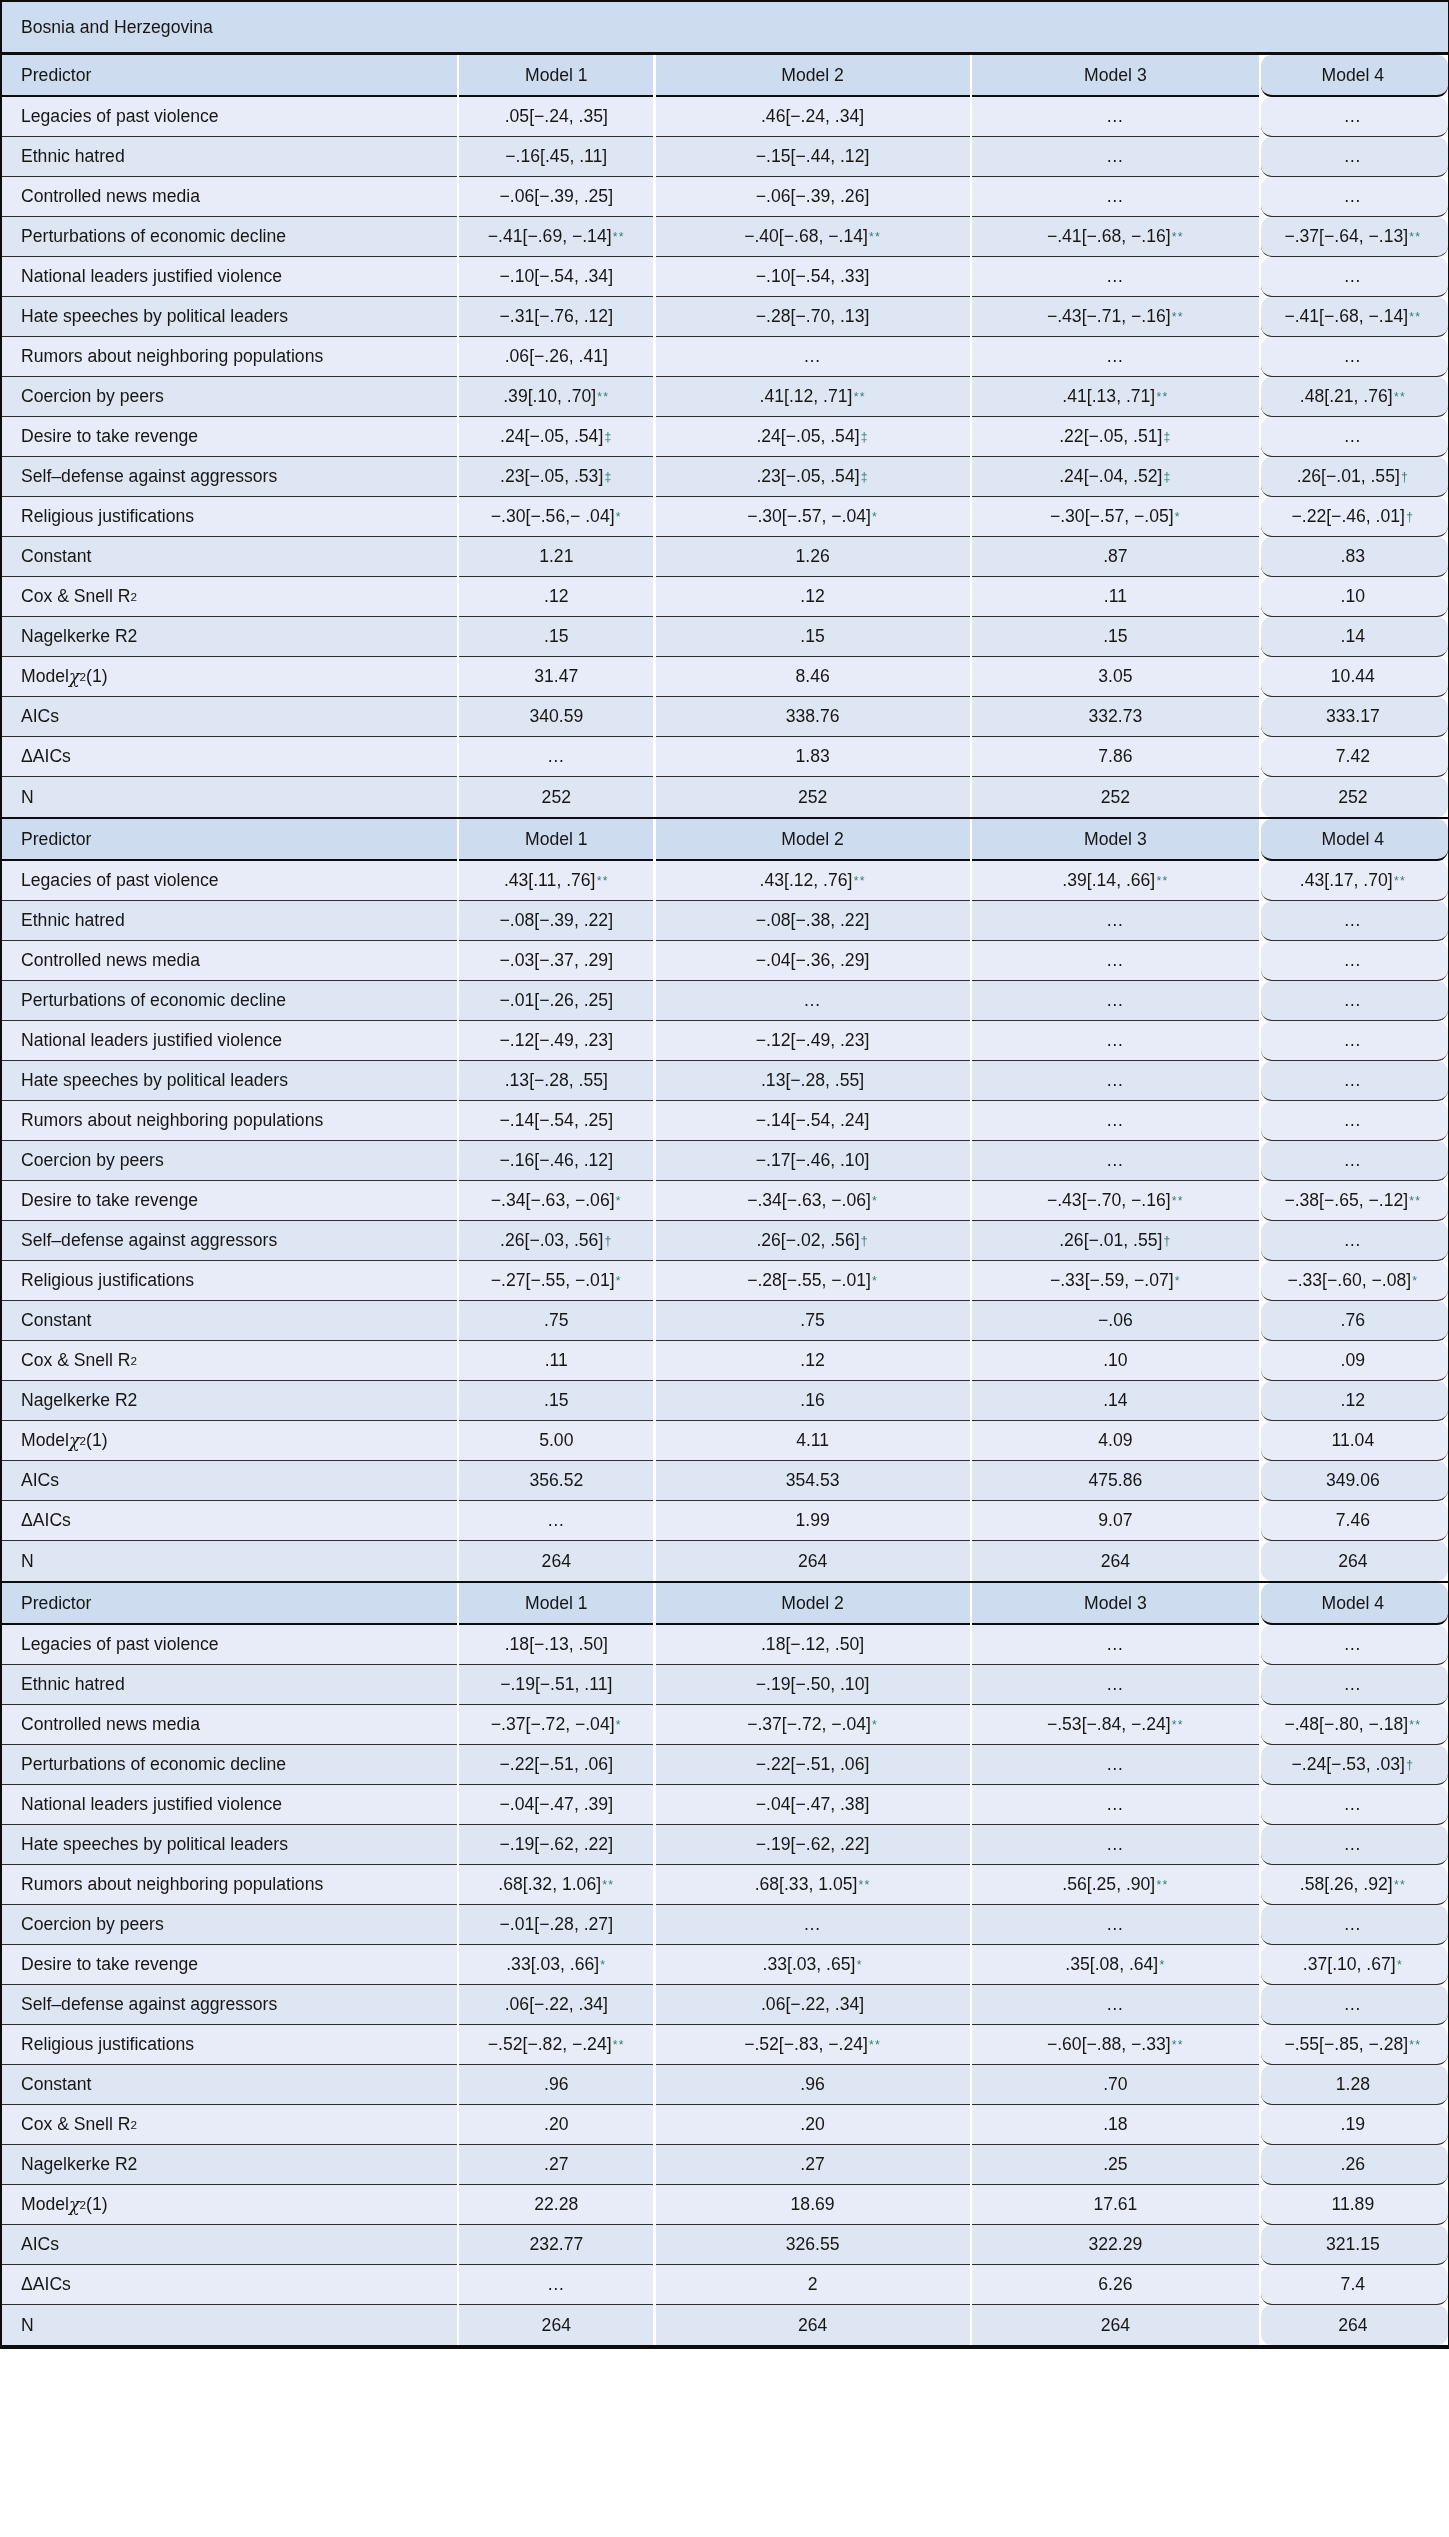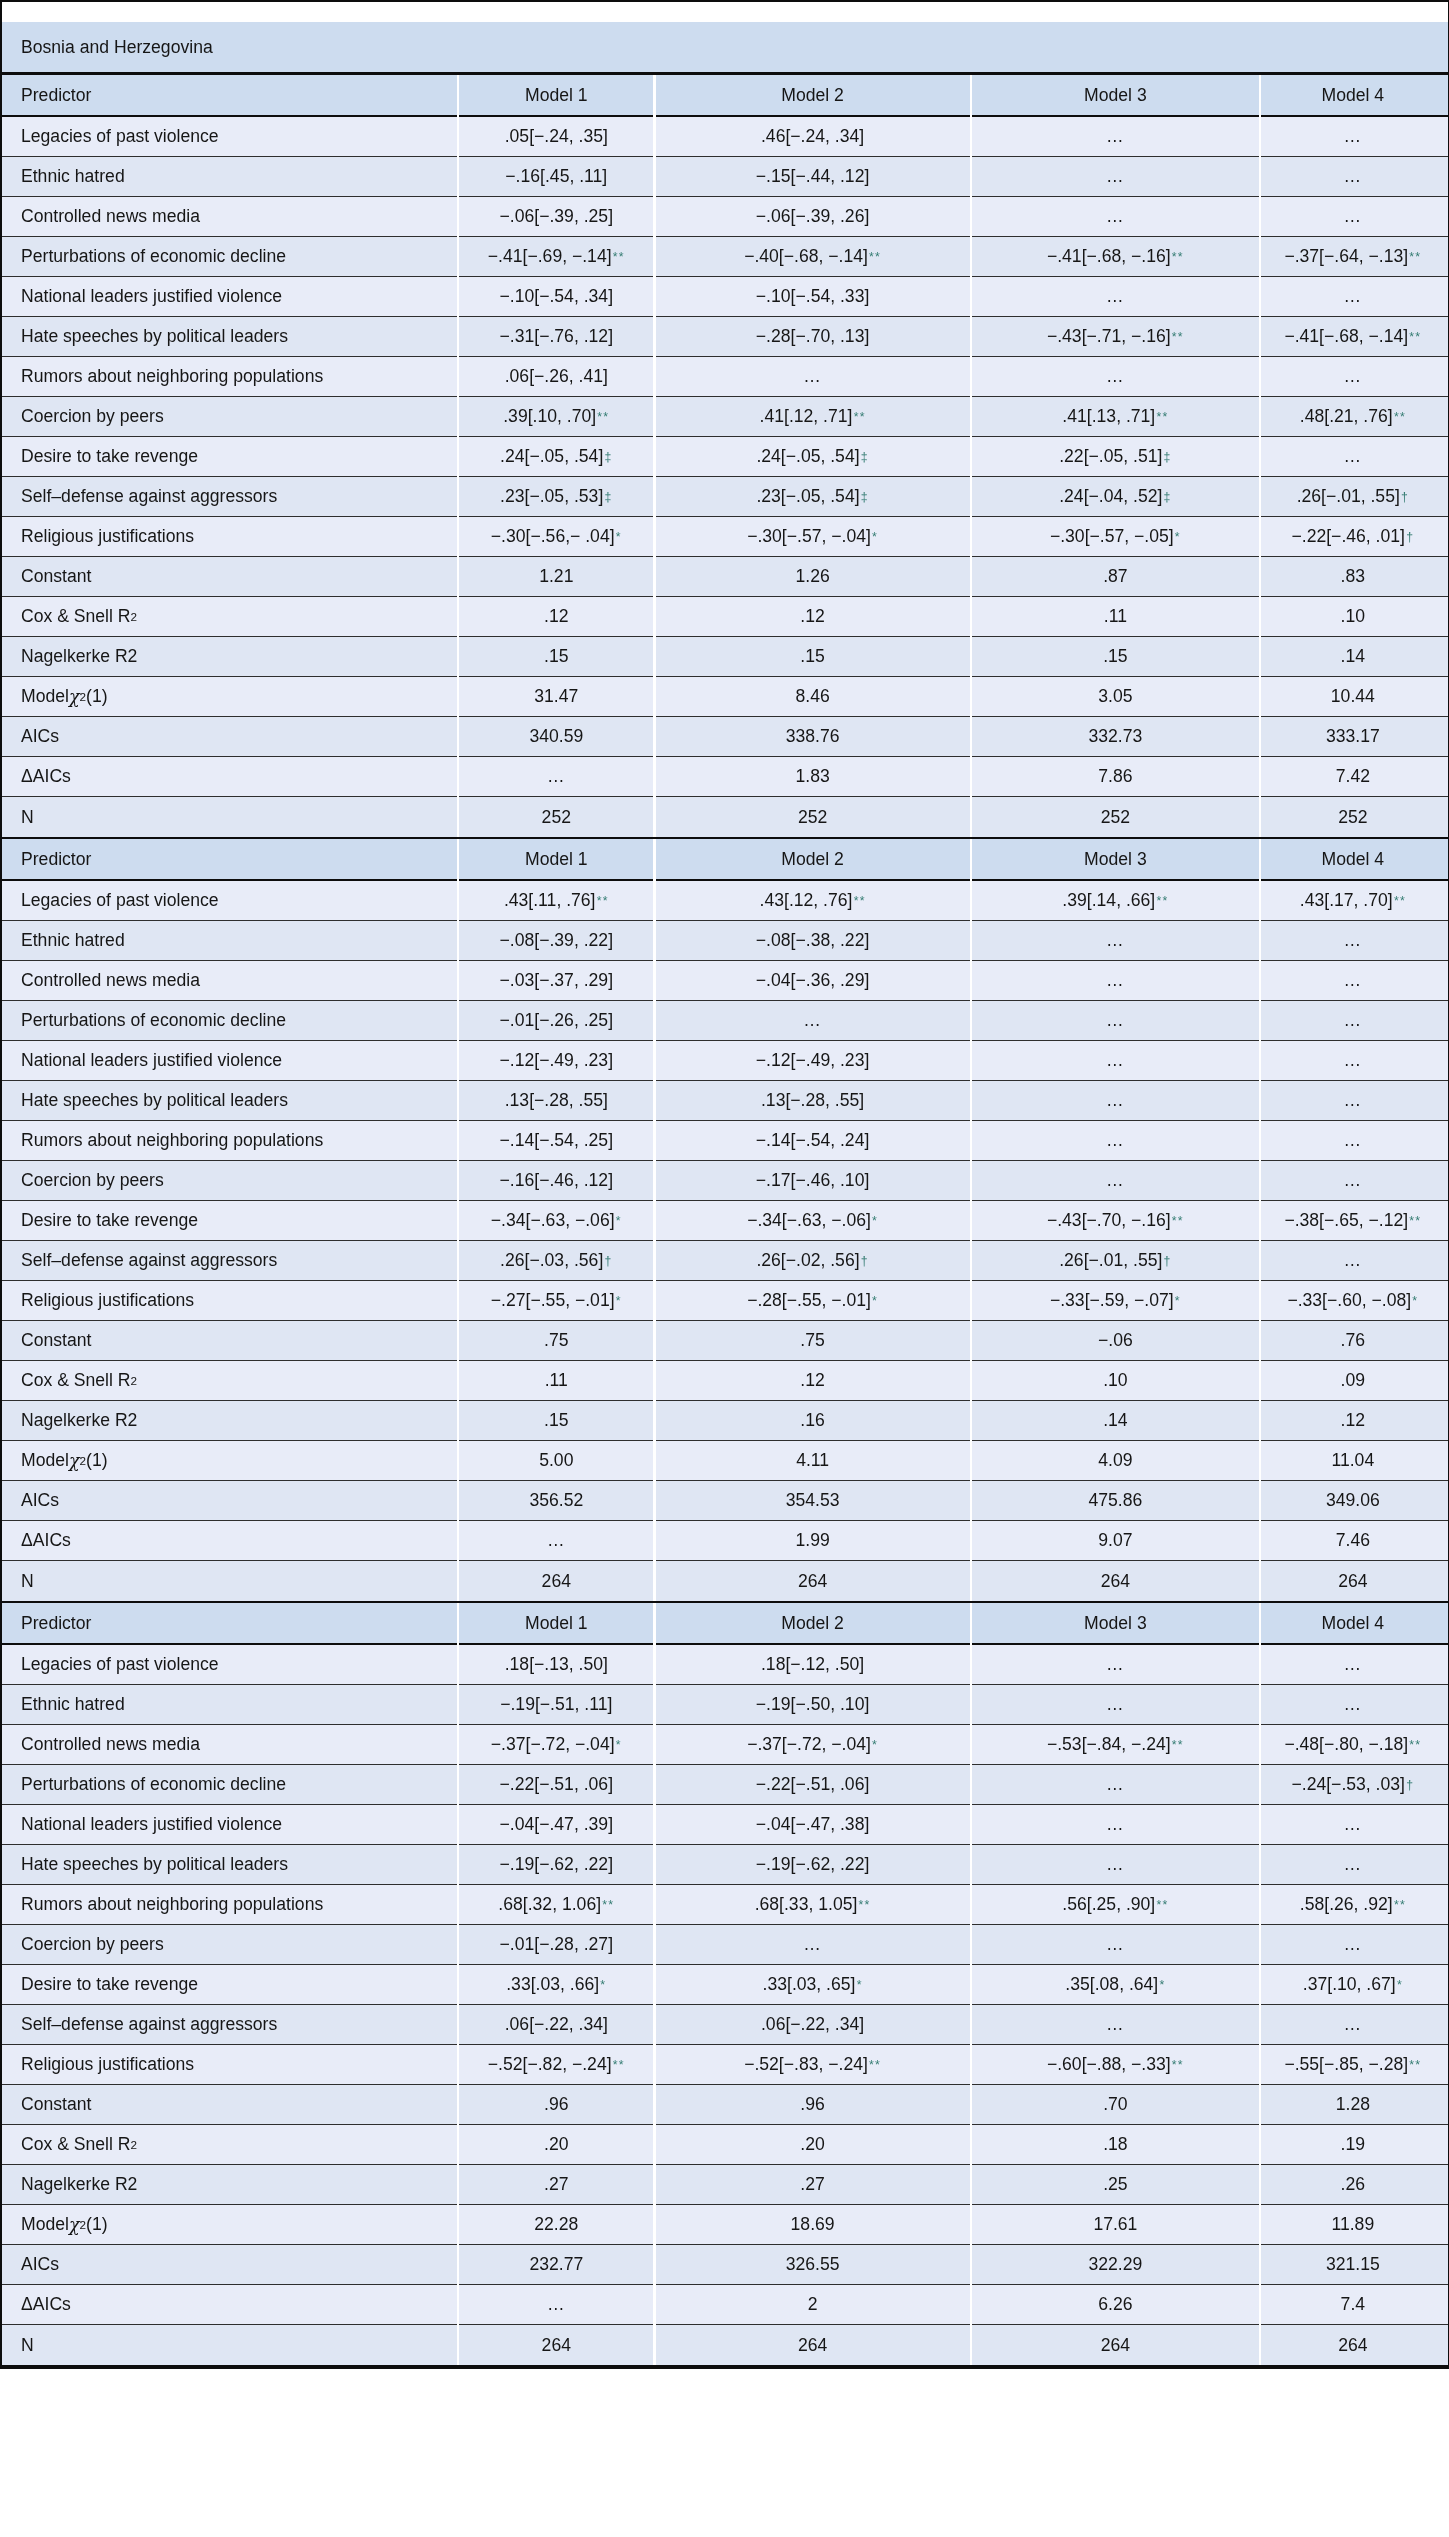--- a/index.html
+++ b/index.html
@@ -10,38 +10,37 @@
     border-top:2.9px solid #0d0d0d;border-bottom:4.7px solid #0d0d0d;
     background:#ffffff;
   }
   .section{background:#ffffff;}
   .section + .section{border-top:2.9px solid #0d0d0d;}
   .title-row{
     height:50px;display:flex;align-items:center;
     background:#cddcef;padding-left:19px;
     border-bottom:3.5px solid #0d0d0d;
     font-size:17.6px;
-    margin-top:20px;
   }
   .row{display:grid;grid-template-columns:455px 194px 314px 287px 1fr;gap:0 2.3px;background:#ffffff;}
   .cell{display:flex;align-items:center;box-sizing:border-box;}
   .head-row .cell{
     height:42px;background:#cddcef;font-size:17.6px;
     border-bottom:2.9px solid #0d0d0d;
   }
   .data-row .cell{
     height:40px;font-size:17.6px;
     border-bottom:1.2px solid #2e2e2e;
   }
   .data-row.odd .cell{background:#e8ecf8;}
   .data-row.even .cell{background:#dfe6f3;}
   .data-row:last-child .cell{border-bottom:none;}
   .cell.lab{justify-content:flex-start;padding-left:19px;}
   .cell.num{justify-content:center;text-align:center;white-space:nowrap;}
-  .cell.m4{justify-content:center;padding-right:3.5px;}
+  .cell.m4{justify-content:center;padding-right:3.5px;border-radius:11px;}
   sup.sig{
     color:#347c72;font-size:12.3px;line-height:0;
     vertical-align:7.6px;margin-left:1.2px;letter-spacing:1.2px;
   }
   sup.rsup{font-size:11.7px;line-height:0;vertical-align:7.6px;}
   .chi{font-family:"DejaVu Serif",serif;font-style:italic;}
   .ellip{letter-spacing:1.2px;}
 </style>
 </head>
 <body>

